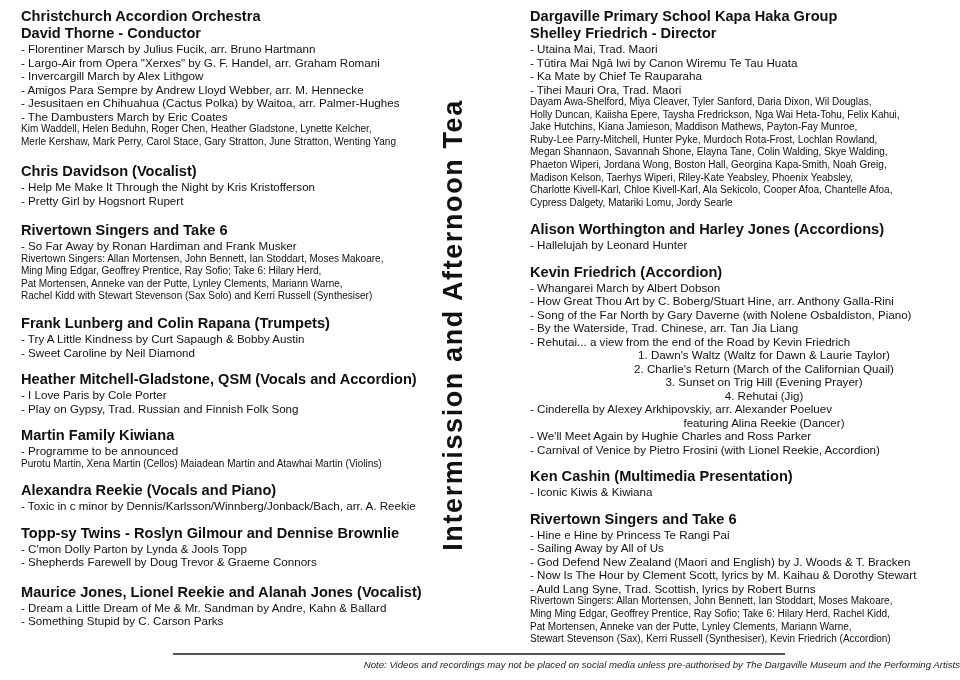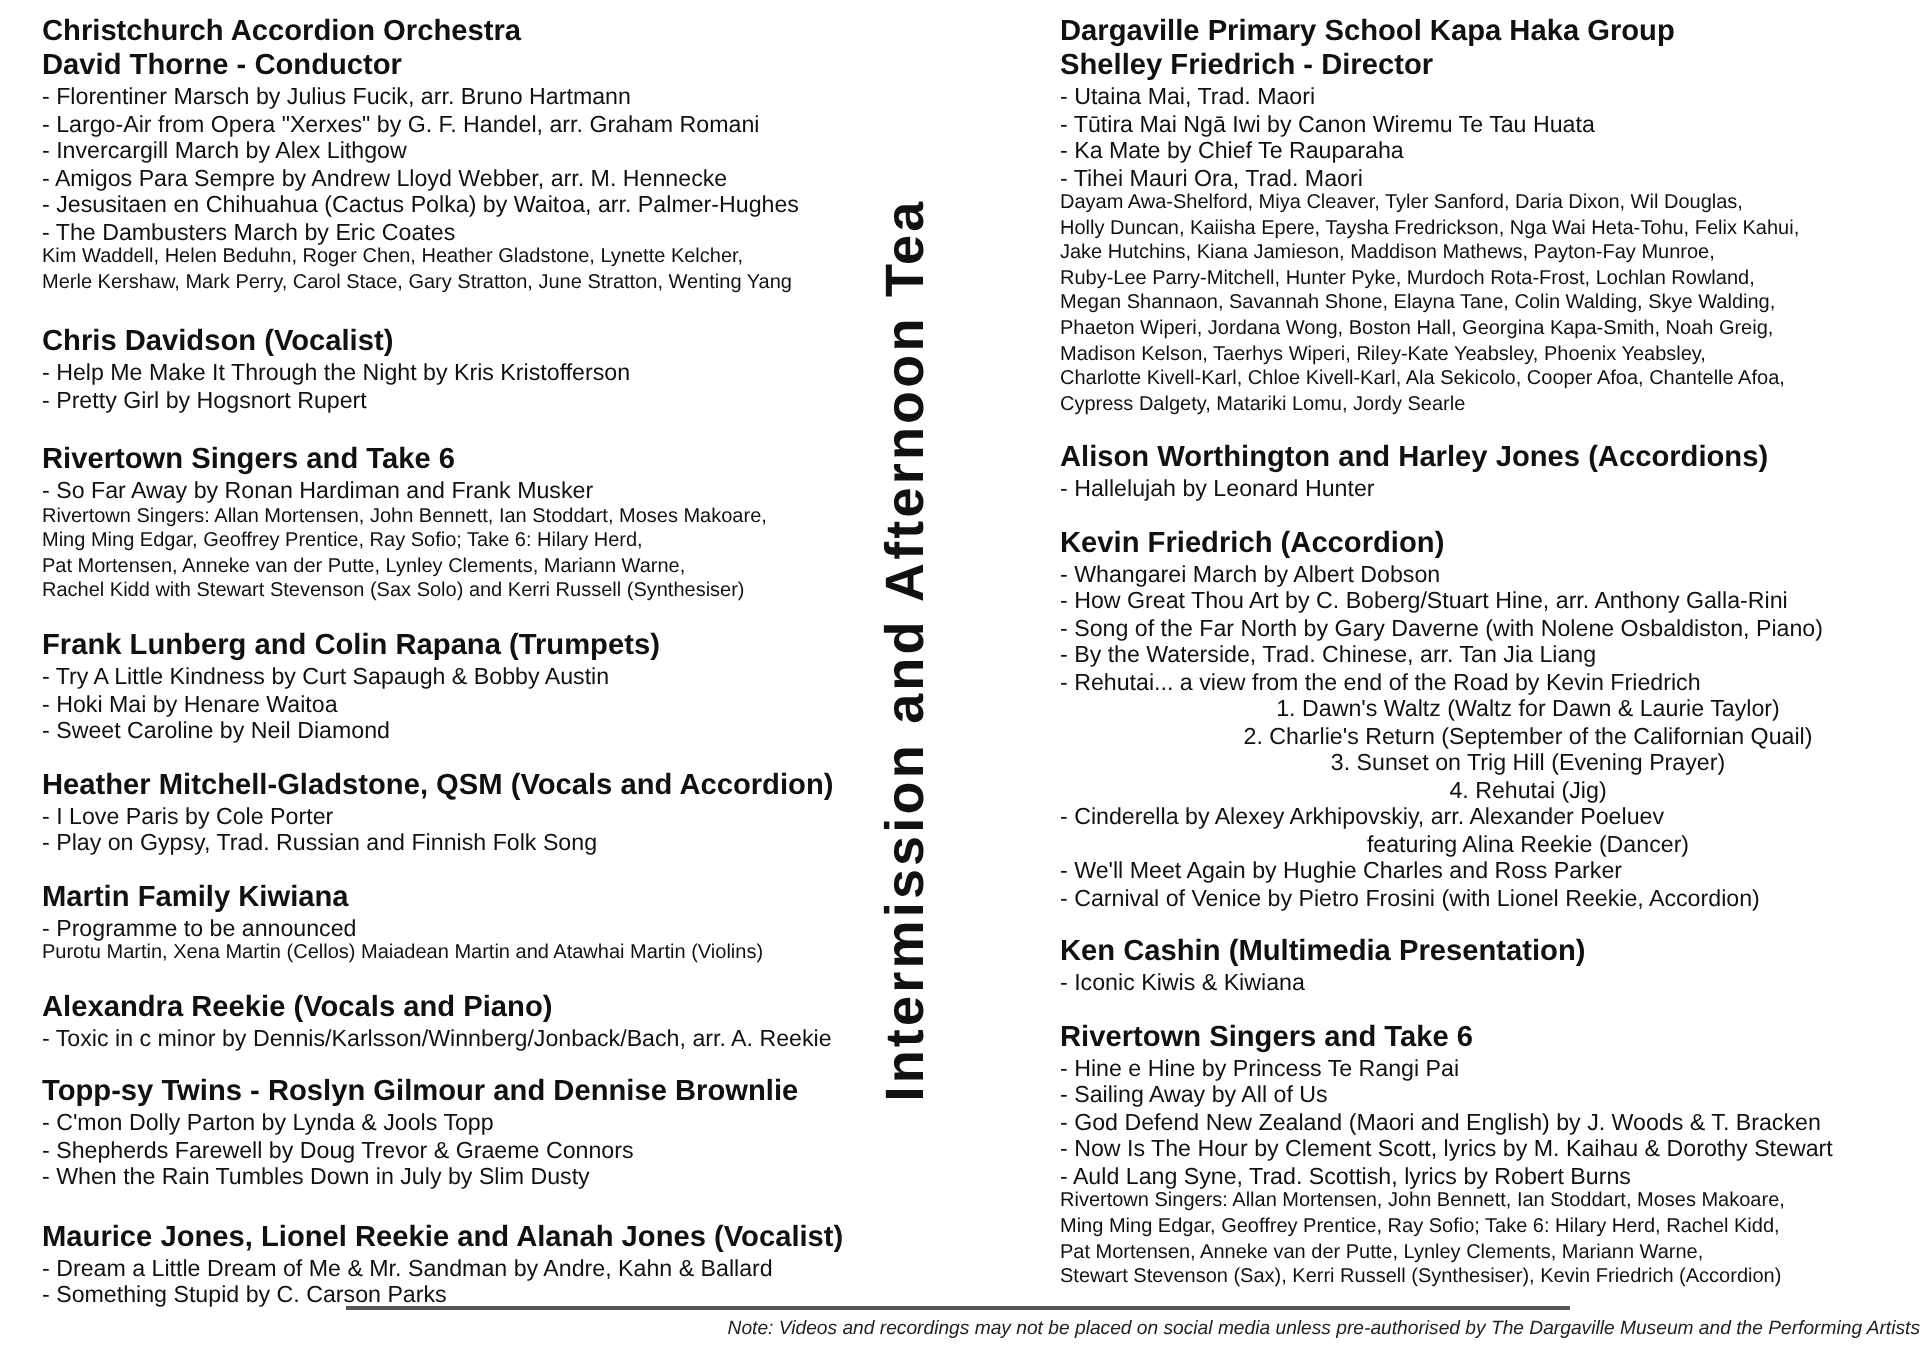--- a/index.html
+++ b/index.html
@@ -61,21 +61,20 @@
     <p class="item">- So Far Away by Ronan Hardiman and Frank Musker</p>
     <p class="cast">Rivertown Singers: Allan Mortensen, John Bennett, Ian Stoddart, Moses Makoare,</p>
     <p class="cast">Ming Ming Edgar, Geoffrey Prentice, Ray Sofio; Take 6: Hilary Herd,</p>
     <p class="cast">Pat Mortensen, Anneke van der Putte, Lynley Clements, Mariann Warne,</p>
     <p class="cast">Rachel Kidd with Stewart Stevenson (Sax Solo) and Kerri Russell (Synthesiser)</p>
   </div>
 
   <div class="act" style="margin-top:12px">
     <p class="act-title">Frank Lunberg and Colin Rapana (Trumpets)</p>
     <p class="item">- Try A Little Kindness by Curt Sapaugh &amp; Bobby Austin</p>
-    <p class="item">- Hoki Mai by Henare Waitoa</p>
     <p class="item">- Sweet Caroline by Neil Diamond</p>
   </div>
 
   <div class="act" style="margin-top:12px">
     <p class="act-title">Heather Mitchell-Gladstone, QSM (Vocals and Accordion)</p>
     <p class="item">- I Love Paris by Cole Porter</p>
     <p class="item">- Play on Gypsy, Trad. Russian and Finnish Folk Song</p>
   </div>
 
   <div class="act" style="margin-top:12px">
@@ -86,21 +85,20 @@
 
   <div class="act" style="margin-top:12px">
     <p class="act-title">Alexandra Reekie (Vocals and Piano)</p>
     <p class="item">- Toxic in c minor by Dennis/Karlsson/Winnberg/Jonback/Bach, arr. A. Reekie</p>
   </div>
 
   <div class="act" style="margin-top:12px">
     <p class="act-title">Topp-sy Twins - Roslyn Gilmour and Dennise Brownlie</p>
     <p class="item">- C'mon Dolly Parton by Lynda &amp; Jools Topp</p>
     <p class="item">- Shepherds Farewell by Doug Trevor &amp; Graeme Connors</p>
-    <p class="item">- When the Rain Tumbles Down in July by Slim Dusty</p>
   </div>
 
   <div class="act" style="margin-top:15px">
     <p class="act-title">Maurice Jones, Lionel Reekie and Alanah Jones (Vocalist)</p>
     <p class="item">- Dream a Little Dream of Me &amp; Mr. Sandman by Andre, Kahn &amp; Ballard</p>
     <p class="item">- Something Stupid by C. Carson Parks</p>
   </div>
 </div>
 
 <div class="intermission">Intermission and Afternoon Tea</div>
@@ -131,21 +129,21 @@
   </div>
 
   <div class="act" style="margin-top:12px">
     <p class="act-title">Kevin Friedrich (Accordion)</p>
     <p class="item">- Whangarei March by Albert Dobson</p>
     <p class="item">- How Great Thou Art by C. Boberg/Stuart Hine, arr. Anthony Galla-Rini</p>
     <p class="item">- Song of the Far North by Gary Daverne (with Nolene Osbaldiston, Piano)</p>
     <p class="item">- By the Waterside, Trad. Chinese, arr. Tan Jia Liang</p>
     <p class="item">- Rehutai...  a view from the end of the Road by Kevin Friedrich</p>
     <p class="item sub">1. Dawn's Waltz (Waltz for Dawn &amp; Laurie Taylor)</p>
-    <p class="item sub">2. Charlie's Return (September of the Californian Quail)</p>
+    <p class="item sub">2. Charlie's Return (March of the Californian Quail)</p>
     <p class="item sub">3. Sunset on Trig Hill (Evening Prayer)</p>
     <p class="item sub">4. Rehutai (Jig)</p>
     <p class="item">- Cinderella by Alexey Arkhipovskiy, arr. Alexander Poeluev</p>
     <p class="item sub">featuring Alina Reekie (Dancer)</p>
     <p class="item">- We'll Meet Again by Hughie Charles and Ross Parker</p>
     <p class="item">- Carnival of Venice by Pietro Frosini (with Lionel Reekie, Accordion)</p>
   </div>
 
   <div class="act" style="margin-top:12px">
     <p class="act-title">Ken Cashin (Multimedia Presentation)</p>

